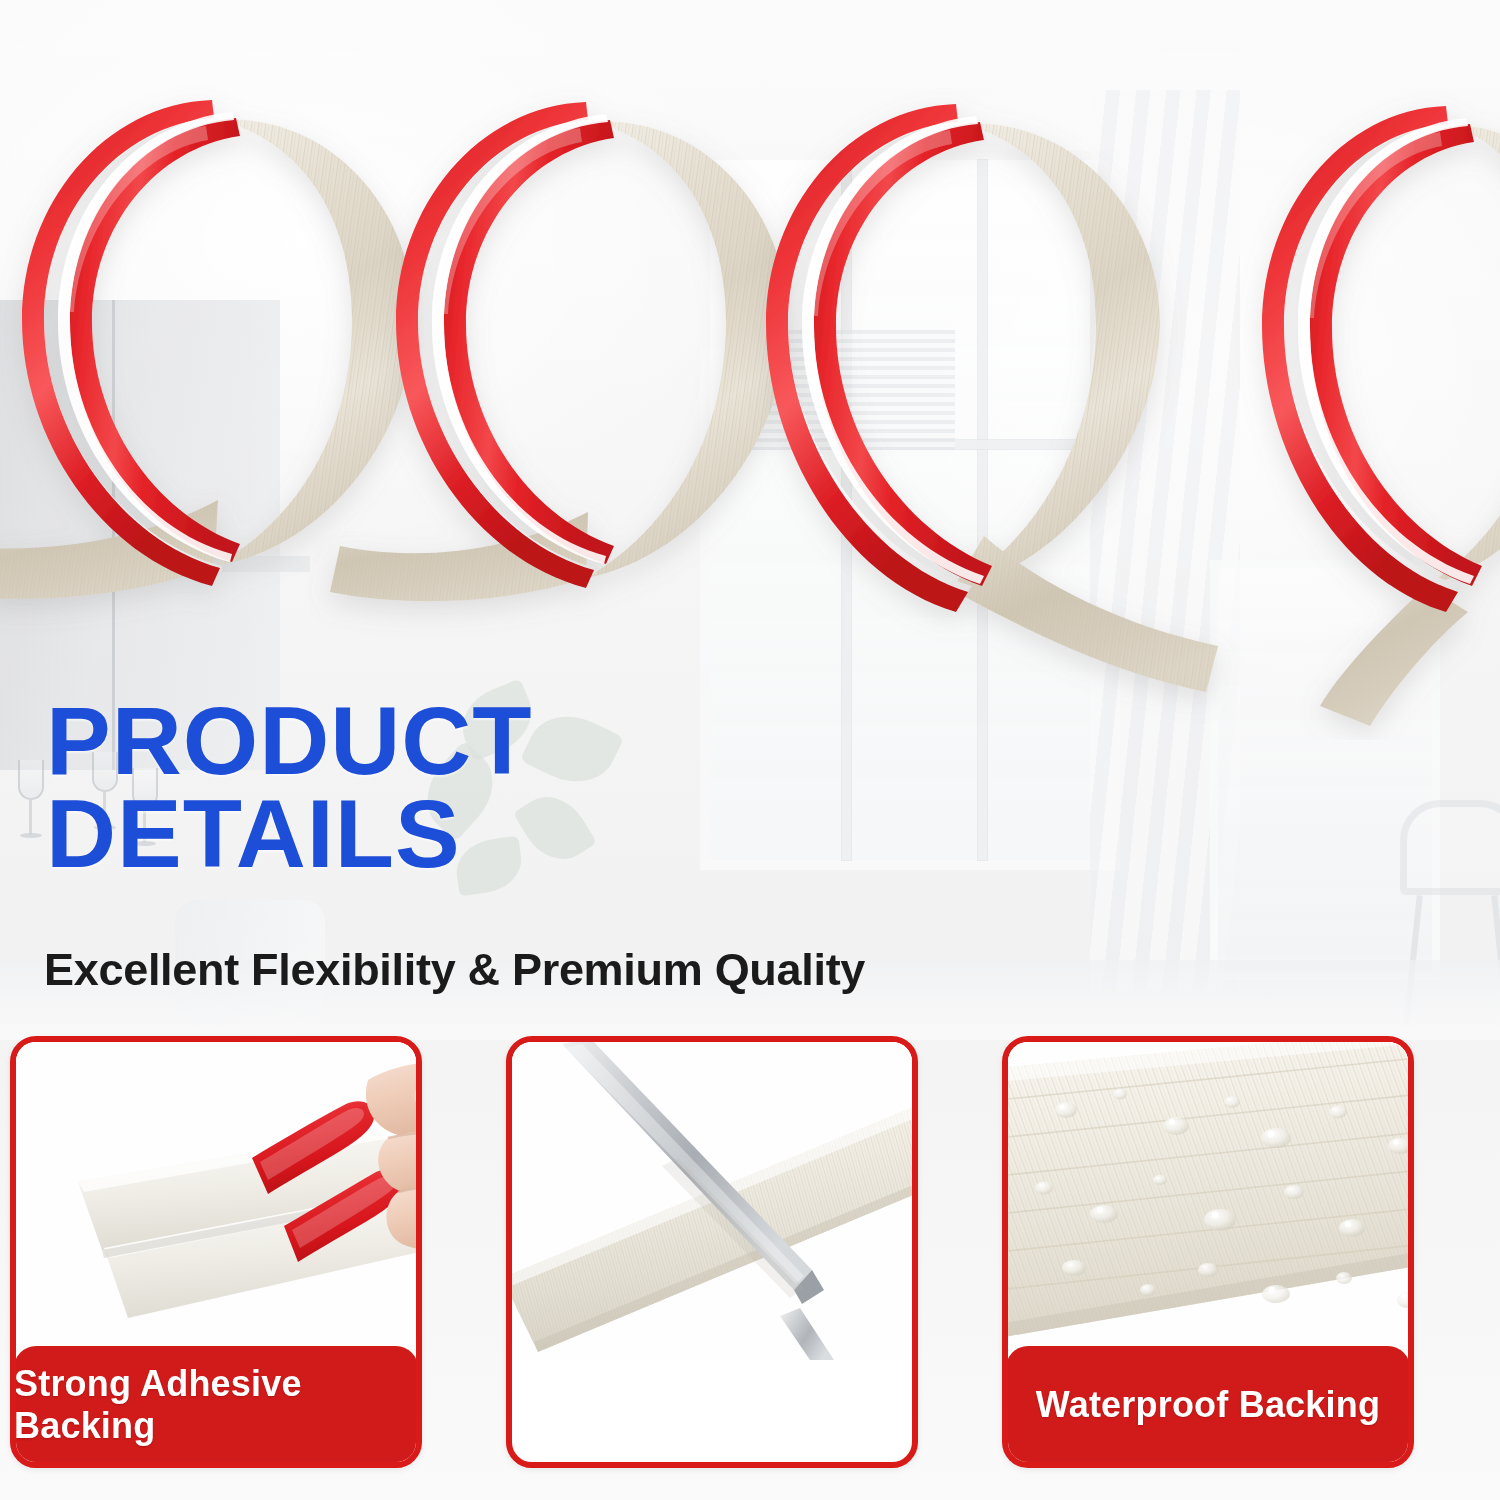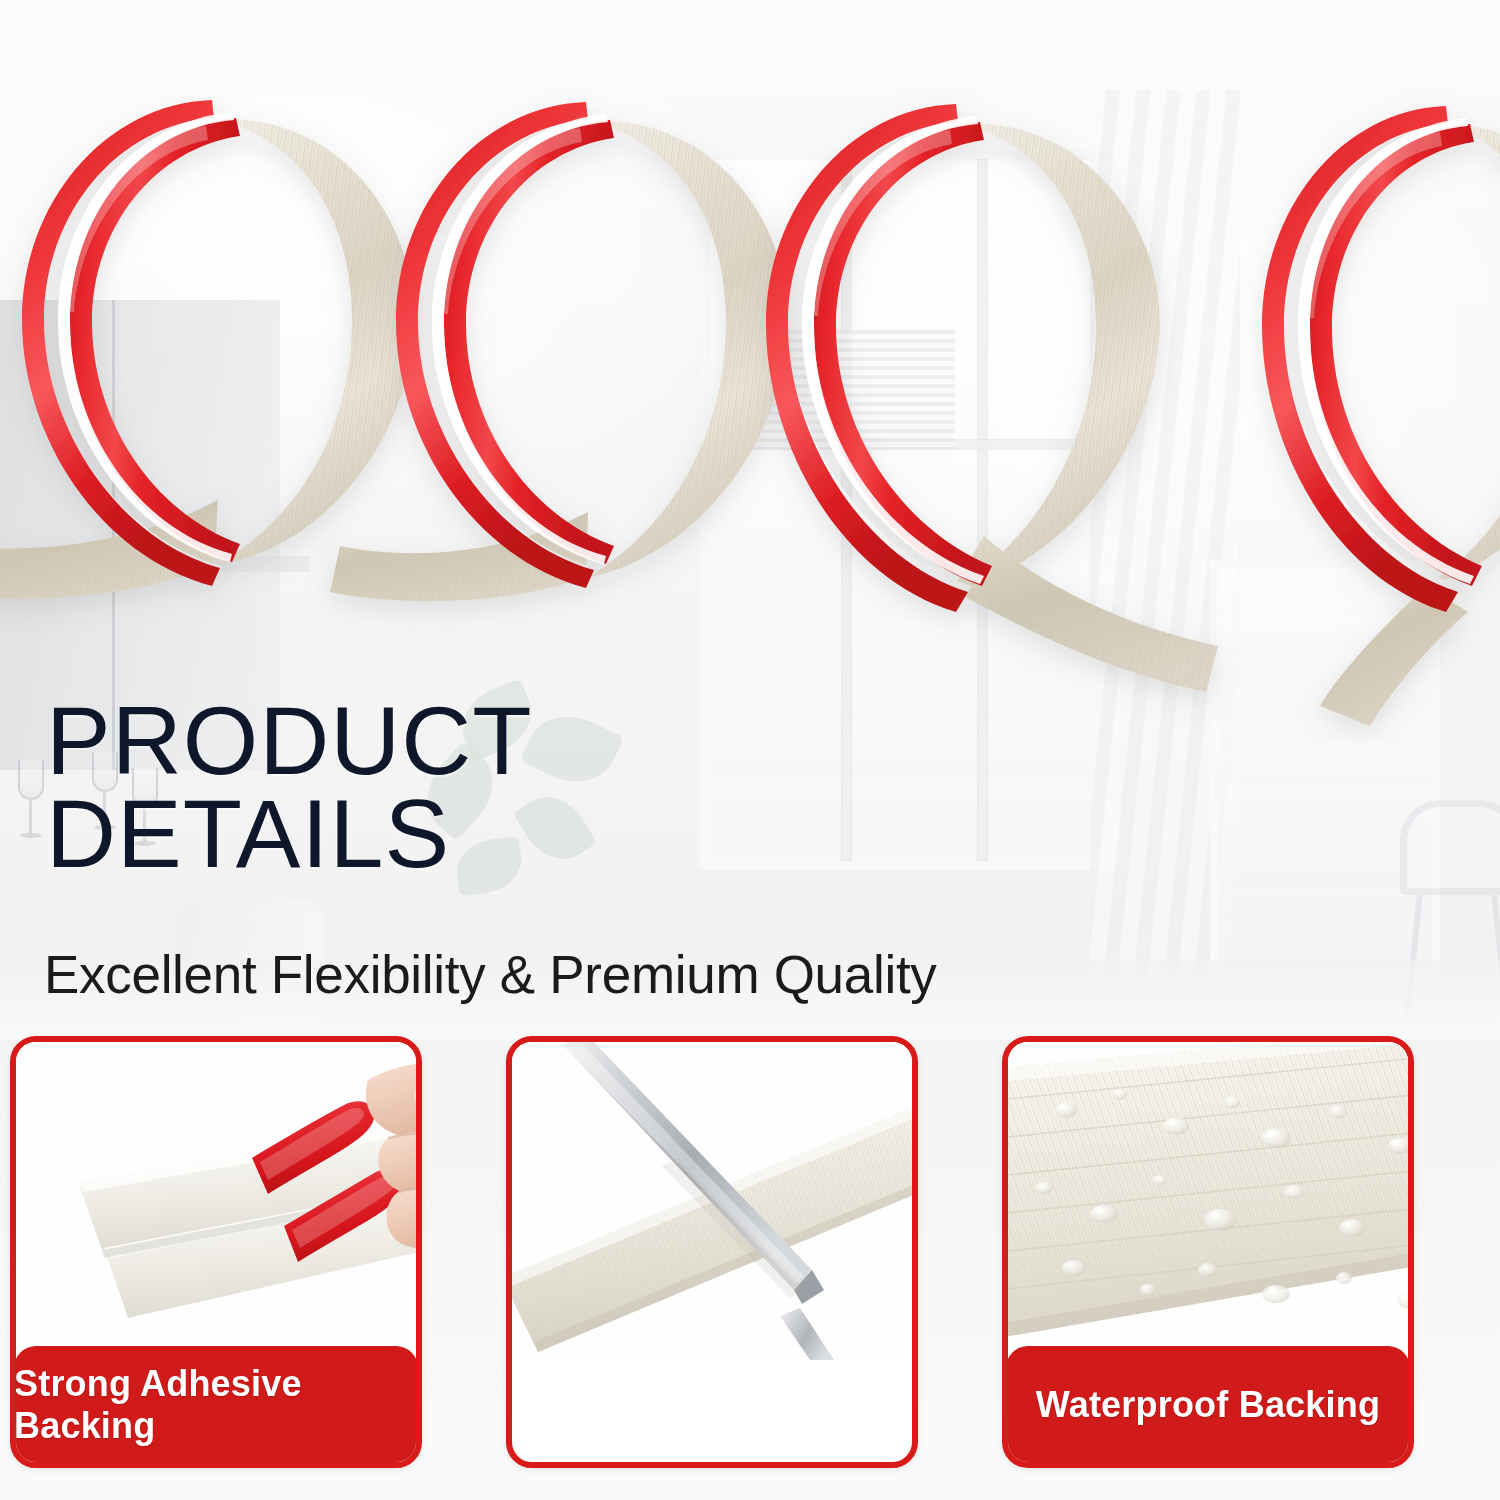--- a/index.html
+++ b/index.html
@@ -161,33 +161,33 @@
   .hero svg { display: block; }
 
   
   .headline {
     position: absolute;
     left: 46px;
     top: 694px;
     width: 900px;
     font-size: 97px;
     line-height: .96;
-    font-weight: normal;
+    font-weight: bold;
     letter-spacing: 1px;
-    color: #0f172a;
+    color: #1d4ed8;
     text-shadow: 0 2px 2px rgba(255,255,255,.55);
   }
   .headline .l2 { display: block; }
 
   .subhead {
     position: absolute;
     left: 44px;
     top: 944px;
-    font-size: 53px;
-    font-weight: normal;
+    font-size: 45px;
+    font-weight: bold;
     color: #1b1b1b;
     letter-spacing: -.3px;
     white-space: nowrap;
   }
 
   
   .panels {
     position: absolute;
     left: 0; top: 1036px;
     width: 1500px; height: 440px;

